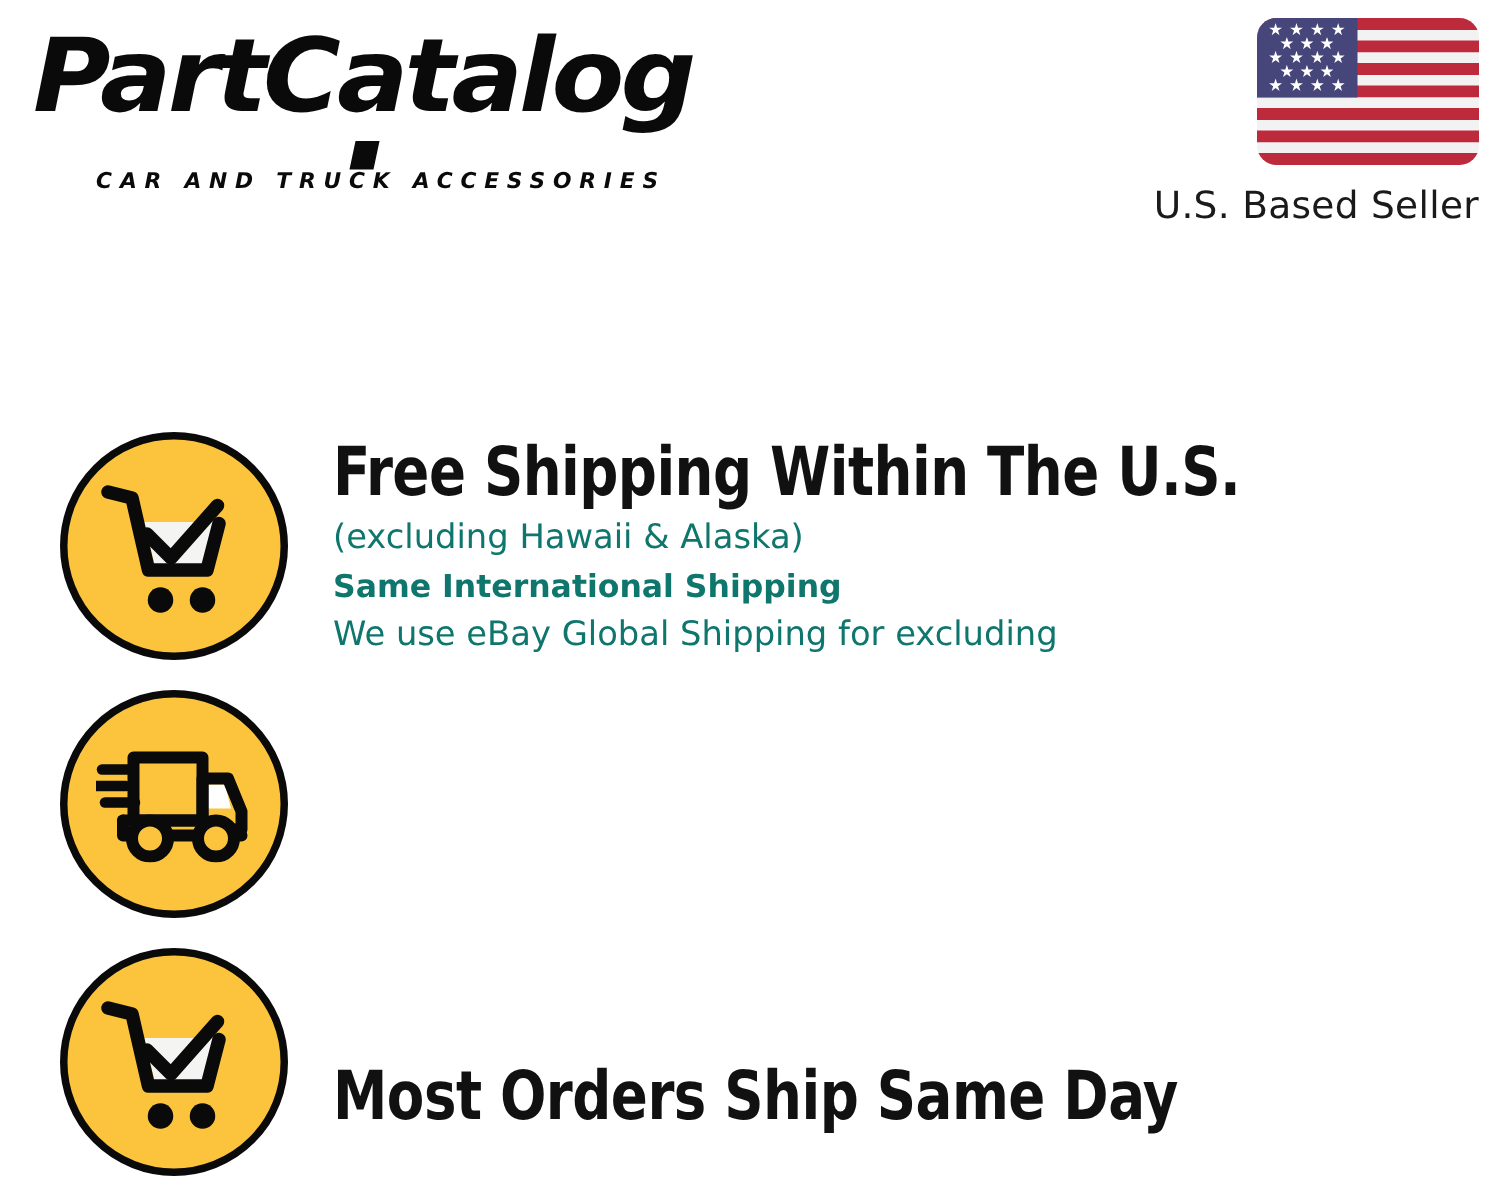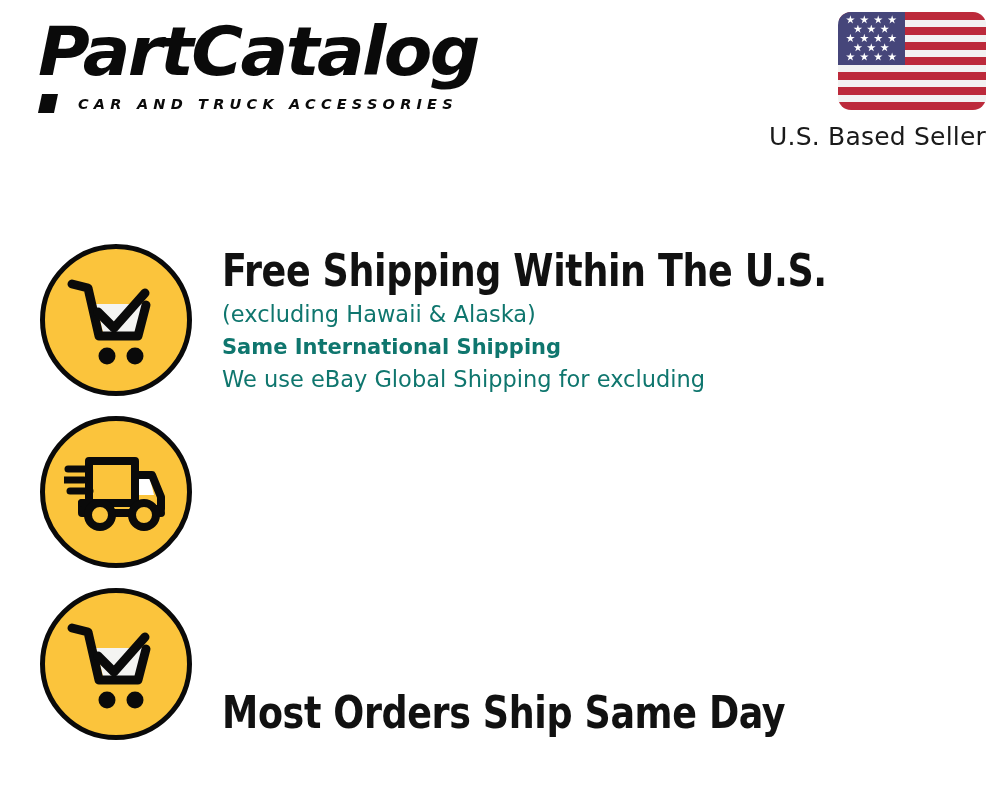--- a/index.html
+++ b/index.html
@@ -13,21 +13,21 @@
     position: relative;
     overflow: hidden;
     font-family: "Liberation Sans", sans-serif;
     color: #111111;
     -webkit-font-smoothing: antialiased;
   }
 
   
   #brand-logo {
     position: absolute;
-    left: 38px;
+    left: 22px;
     top: 16px;
     width: 470px;
     height: 100px;
   }
   #brand-wordmark {
     font-family: "DejaVu Sans", sans-serif;
     font-weight: bold;
     font-style: italic;
     font-size: 68px;
     line-height: 72px;
@@ -37,20 +37,21 @@
     transform: scaleX(1.04);
     transform-origin: left center;
   }
   #brand-tagline-row {
     position: absolute;
     left: 2px;
     top: 78px;
     display: flex;
     align-items: center;
     width: 460px;
+    flex-direction: column;
   }
   #brand-tagline-bar {
     width: 16px;
     height: 19px;
     background: #0a0a0a;
     transform: skewX(-12deg);
     margin-right: 22px;
     flex: none;
   }
   #brand-tagline {
@@ -120,21 +121,22 @@
     color: #1a1a1a;
     white-space: nowrap;
   }
 
   
   .feature-row {
     position: absolute;
     left: 0;
     width: 1000px;
     display: flex;
-    align-items: flex-end;
+    align-items: center;
+    margin-top: 44px;
   }
   #feature-row-0 { top: 244px; }
   #feature-row-1 { top: 416px; }
   #feature-row-2 { top: 588px; }
 
   .feature-icon-circle {
     flex: none;
     width: 152px;
     height: 152px;
     margin-left: 40px;

